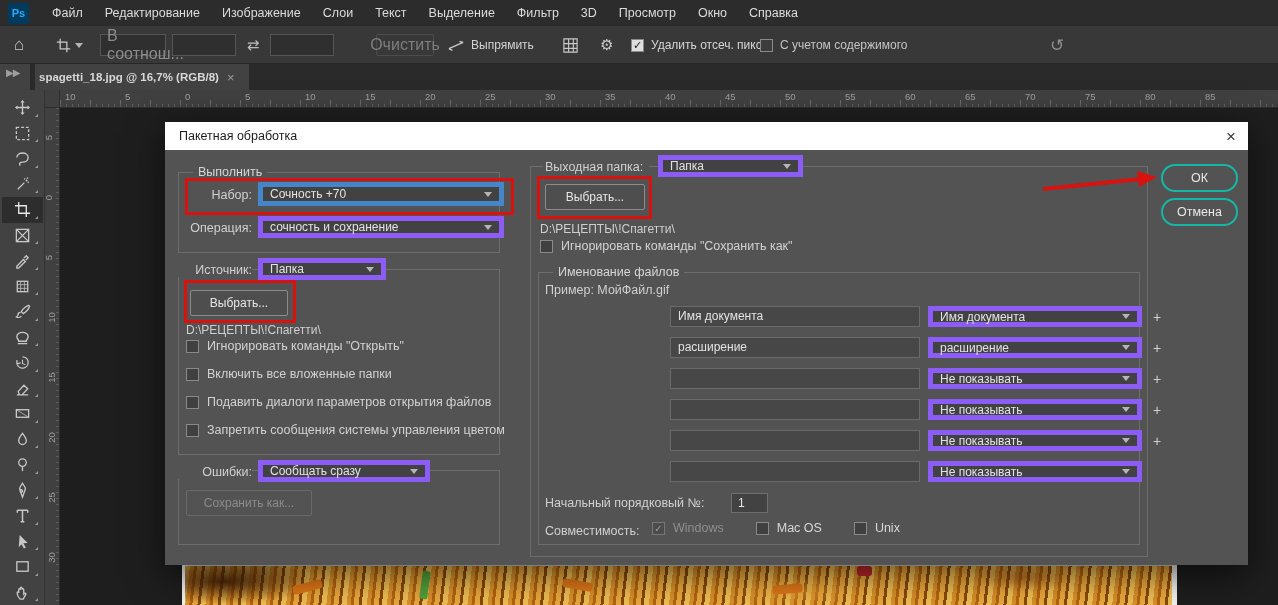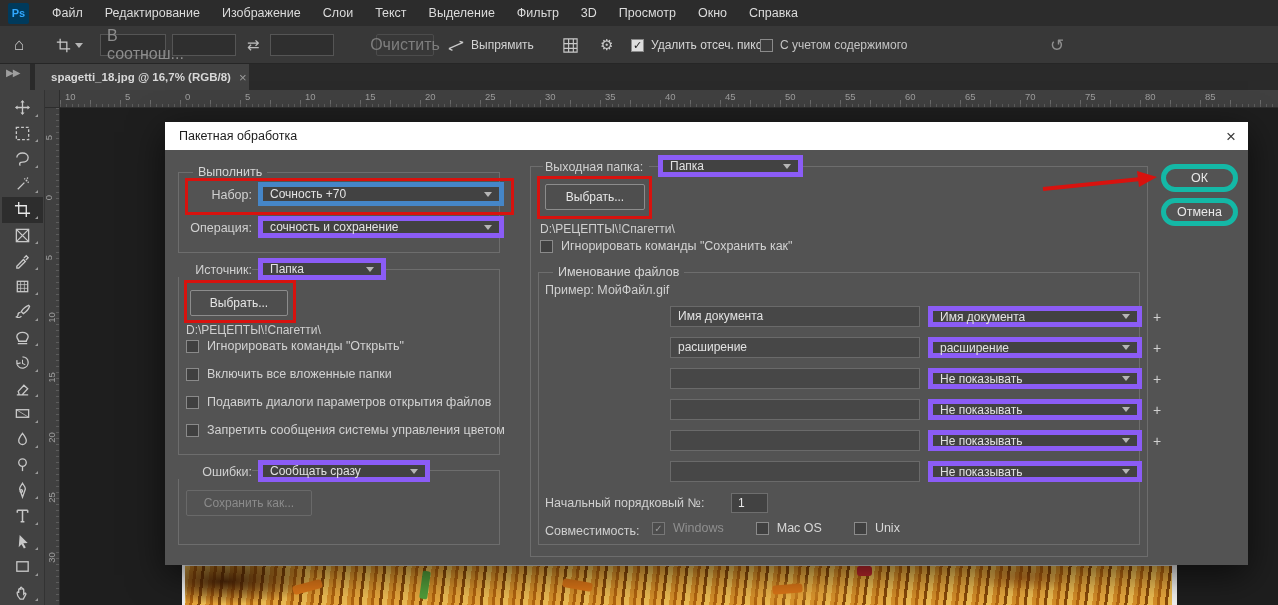--- a/index.html
+++ b/index.html
@@ -29,21 +29,21 @@
   .ob-chk1{left:631px;gap:7px;}
   .ob-chk2{left:760px;gap:7px;color:#c4c4c4;}
   .ob-reset{left:1050px;font-size:17px;color:#8f8f8f;}
   .obchk{width:13px;height:13px;border:1px solid #8a8a8a;background:#3c3c3c;display:inline-flex;align-items:center;justify-content:center;font-size:11px;color:#222;}
   .obchk.on{background:#dedede;}
   .obchk.on::after{content:"✓";}
 
   
   .tabstrip{position:absolute;left:0;top:64px;width:1278px;height:26px;background:#2a2a2a;}
   .panel-collapse{position:absolute;left:0;top:64px;width:30px;height:26px;background:#424242;color:#9e9e9e;font-size:10px;padding:3px 0 0 6px;letter-spacing:-1px;}
-  .doc-tab{position:absolute;left:35px;top:64px;width:214px;height:26px;background:#424242;display:flex;align-items:center;padding:0 8px 0 16px;}
+  .doc-tab{position:absolute;left:35px;top:64px;width:214px;height:26px;background:#424242;display:flex;align-items:center;padding:0 8px 0 4px;}
   .doc-tab .ttl{color:#d8d8d8;font-size:11.5px;font-weight:bold;white-space:nowrap;}
   .doc-tab .cls{margin-left:8px;color:#9a9a9a;font-size:13px;}
 
   
   .hruler{position:absolute;left:60px;top:90px;width:1218px;height:18px;background:#404040;border-bottom:1px solid #2d2d2d;
     background-image:
       repeating-linear-gradient(90deg,#5c5c5c 0 1px,transparent 1px 6px),
       repeating-linear-gradient(90deg,#6a6a6a 0 1px,transparent 1px 30px);
     background-size:100% 4px,100% 8px;background-position:0 14px,0 10px;background-repeat:no-repeat;}
   .rlbl{position:absolute;top:1px;font-size:9.5px;color:#9e9e9e;}
@@ -99,21 +99,21 @@
   .nrow{display:flex;align-items:center;margin-bottom:10px;padding-left:40px;}
   .nfield{width:250px;height:21px;background:#474747;border:1px solid #6a6a6a;color:#e2e2e2;font-size:12px;padding:0 7px;line-height:19px;}
   .nsel{position:relative;width:214px;height:21px;margin-left:8px;}
   .plus{margin-left:11px;color:#d0d0d0;font-size:14px;}
   .naming-rows{position:absolute;left:465px;top:184px;}
   .serial-input{position:absolute;background:#424242;border:1px solid #6e6e6e;color:#e6e6e6;font-size:12px;padding:0 6px;line-height:18px;}
   .compat{position:absolute;left:487px;top:399px;display:flex;gap:32px;align-items:center;}
   .compat-item{display:flex;align-items:center;gap:8px;color:#d8d8d8;font-size:12.5px;}
   .compat-item.dis{color:#8f8f8f;}
   .compat-item.dis .chk{background:#4c4c4c;border-color:#777;color:#9a9a9a;}
-  .pillbtn{position:absolute;left:996px;width:77px;height:28px;border:5px solid #14b8a6;border-radius:14px;background:transparent;
+  .pillbtn{position:absolute;left:996px;width:77px;height:28px;border:2px solid #14b8a6;border-radius:14px;background:transparent;
     color:#e8e8e8;font-size:12.5px;display:flex;align-items:center;justify-content:center;}
   .ann{position:absolute;border:3px solid #d8120e;z-index:5;}
   .arrow-svg{position:absolute;z-index:6;}
 
   .dd .ddtxt{color:#e2e2e2;}
 </style>
 </head>
 <body>
 
 <div class="app">

